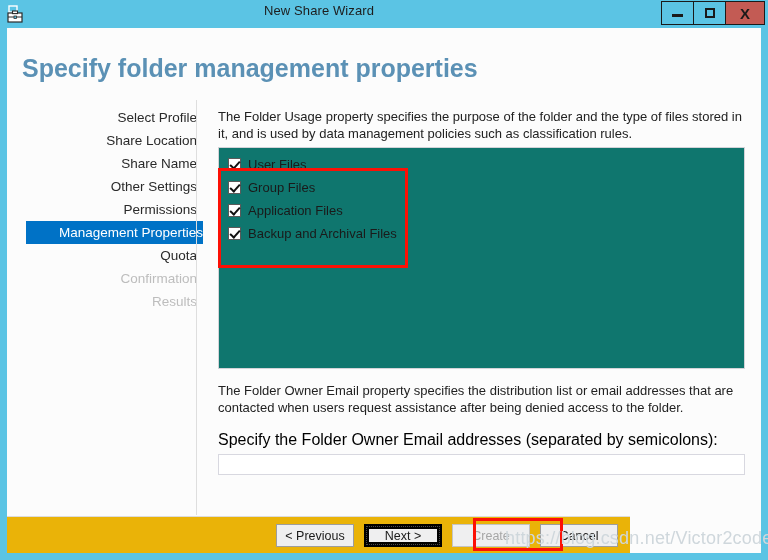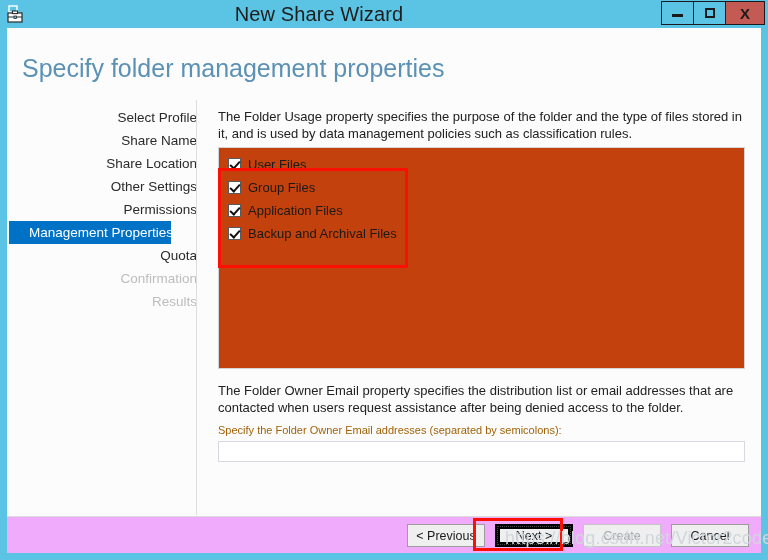--- a/index.html
+++ b/index.html
@@ -33,21 +33,21 @@
   .title-icon {
     position: absolute;
     left: 6px; top: 4px;
     width: 20px; height: 20px;
   }
   .title-text {
     position: absolute;
     left: 0; top: 3px;
     width: 638px;
     text-align: center;
-    font-size: 20px;
+    font-size: 13px;
     color: #1d1d1d;
     letter-spacing: 0.1px;
   }
   .wincontrols {
     position: absolute;
     right: 3px; top: 1px;
     display: flex;
     height: 24px;
   }
   .winbtn {
@@ -91,21 +91,21 @@
     height: 525px;
     background: #fcfcfc;
     box-sizing: border-box;
   }
 
   .page-title {
     position: absolute;
     left: 15px; top: 26px;
     font-size: 25px;
     color: #5b91b5;
-    font-weight: normal;
+    font-weight: bold;
     white-space: nowrap;
   }
 
   
   .nav {
     position: absolute;
     left: 0; top: 78px;
     width: 190px;
     text-align: right;
   }
@@ -115,23 +115,23 @@
     padding-left: 35px;
     font-size: 13.5px;
     color: #2a2a2a;
     white-space: nowrap;
     box-sizing: border-box;
     cursor: default;
   }
   .nav-item.active {
     background: #0072c6;
     color: #ffffff;
-    margin-left: 2px;
+    margin-left: 19px;
     padding-left: 20px;
-    width: 162px;
+    width: 177px;
   }
   .nav-item.disabled {
     color: #bdbdbd;
   }
   .nav-sep {
     position: absolute;
     left: 189px; top: 72px;
     width: 1px;
     height: 415px;
     background: #dedede;
@@ -152,21 +152,21 @@
   .label {
     font-size: 13px;
     color: #222;
     margin-top: 11px;
   }
   .listbox {
     position: relative;
     margin-top: 5px;
     width: 527px;
     height: 222px;
-    background: #c2410c;
+    background: #0f766e;
     border: 1px solid #d3d3d8;
     box-sizing: border-box;
   }
   .cb-row {
     display: flex;
     align-items: center;
     height: 23px;
     padding-left: 9px;
     font-size: 13px;
     color: #1a1a1a;
@@ -194,23 +194,23 @@
   }
 
   .desc2 {
     font-size: 13px;
     color: #222;
     line-height: 17px;
     margin-top: 13px;
     width: 528px;
   }
   .label2 {
-    font-size: 11px;
-    color: #a16207;
-    margin-top: 8px;
+    font-size: 16px;
+    color: #000000;
+    margin-top: 15px;
   }
   .email-input {
     margin-top: 5px;
     width: 527px;
     height: 21px;
     background: #ffffff;
     border: 1px solid #d8d8e0;
     box-sizing: border-box;
     font-family: "Liberation Sans", sans-serif;
     font-size: 13px;
@@ -232,23 +232,23 @@
   }
   .annot-next {
     left: 473px; top: 518px;
     width: 90px; height: 33px;
   }
 
   
   .footer {
     position: absolute;
     left: 7px; top: 516px;
-    width: 754px;
+    width: 623px;
     height: 37px;
-    background: #f0abfc;
+    background: #eab308;
     border-top: 1px solid #dcdcdc;
     box-sizing: border-box;
     text-decoration: underline;
   }
   .btnrow {
     position: absolute;
     right: 12px; top: 7px;
     display: flex;
   }
   .btn {
@@ -313,22 +313,22 @@
       <div class="winbtn close">X</div>
     </div>
   </div>
 
   <div class="client">
 
     <div class="page-title">Specify folder management properties</div>
 
     <div class="nav">
       <div class="nav-item">Select Profile</div>
+      <div class="nav-item">Share Location</div>
       <div class="nav-item">Share Name</div>
-      <div class="nav-item">Share Location</div>
       <div class="nav-item">Other Settings</div>
       <div class="nav-item">Permissions</div>
       <div class="nav-item active">Management Properties</div>
       <div class="nav-item">Quota</div>
       <div class="nav-item disabled">Confirmation</div>
       <div class="nav-item disabled">Results</div>
     </div>
     <div class="nav-sep"></div>
 
     <div class="content">

